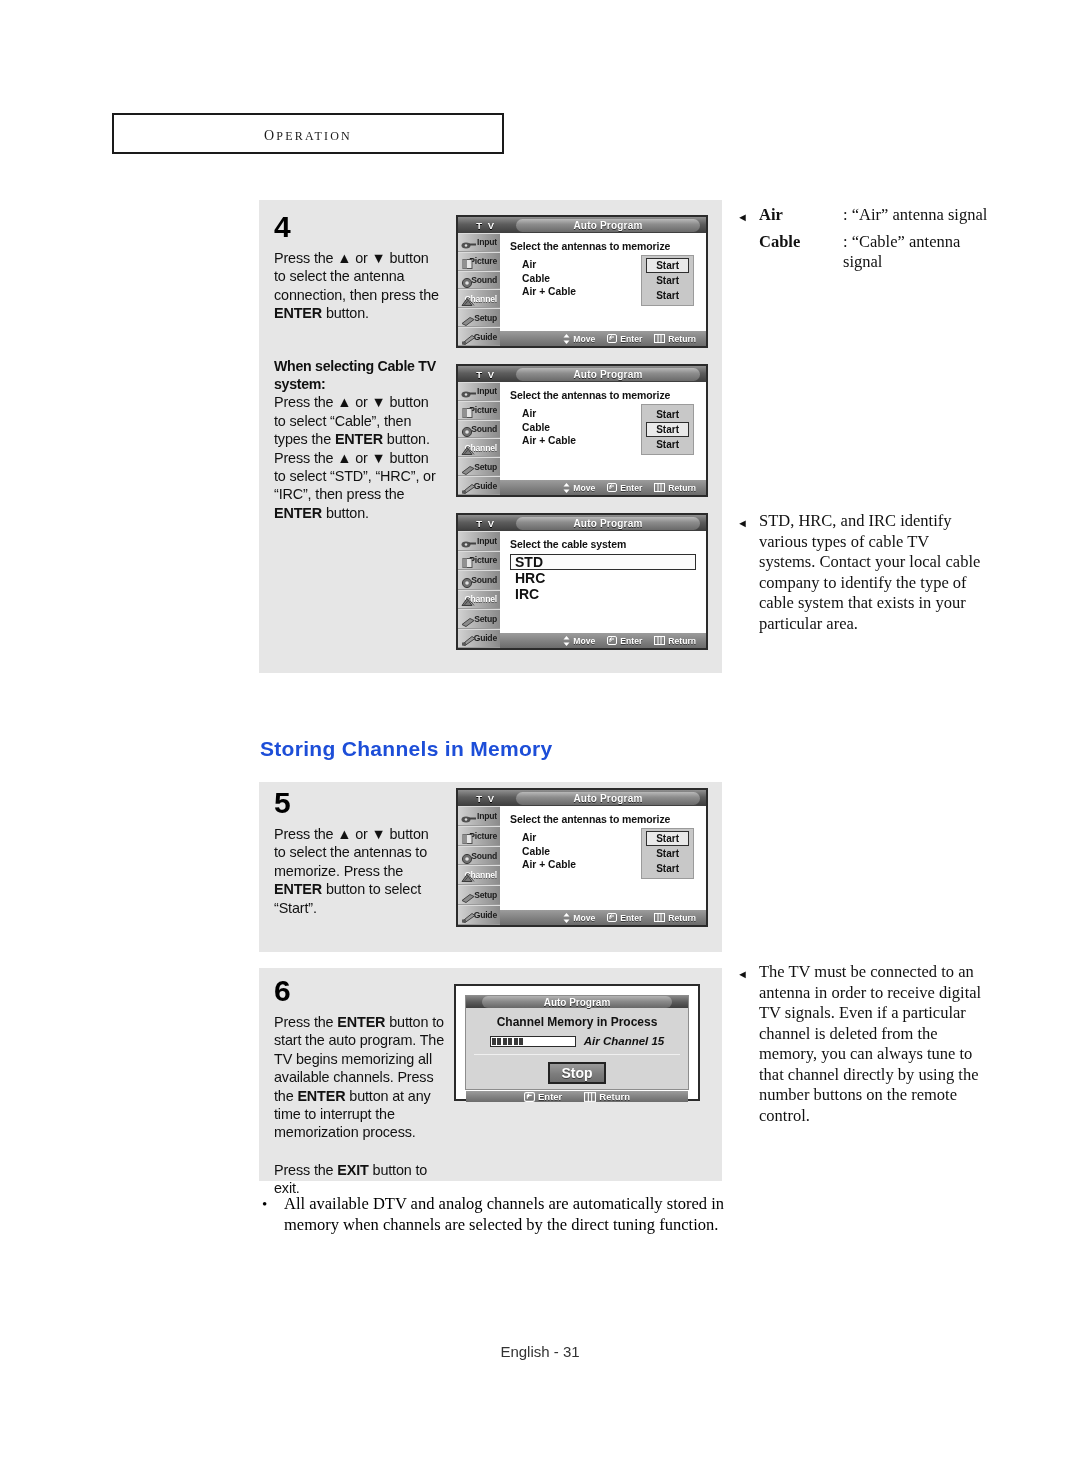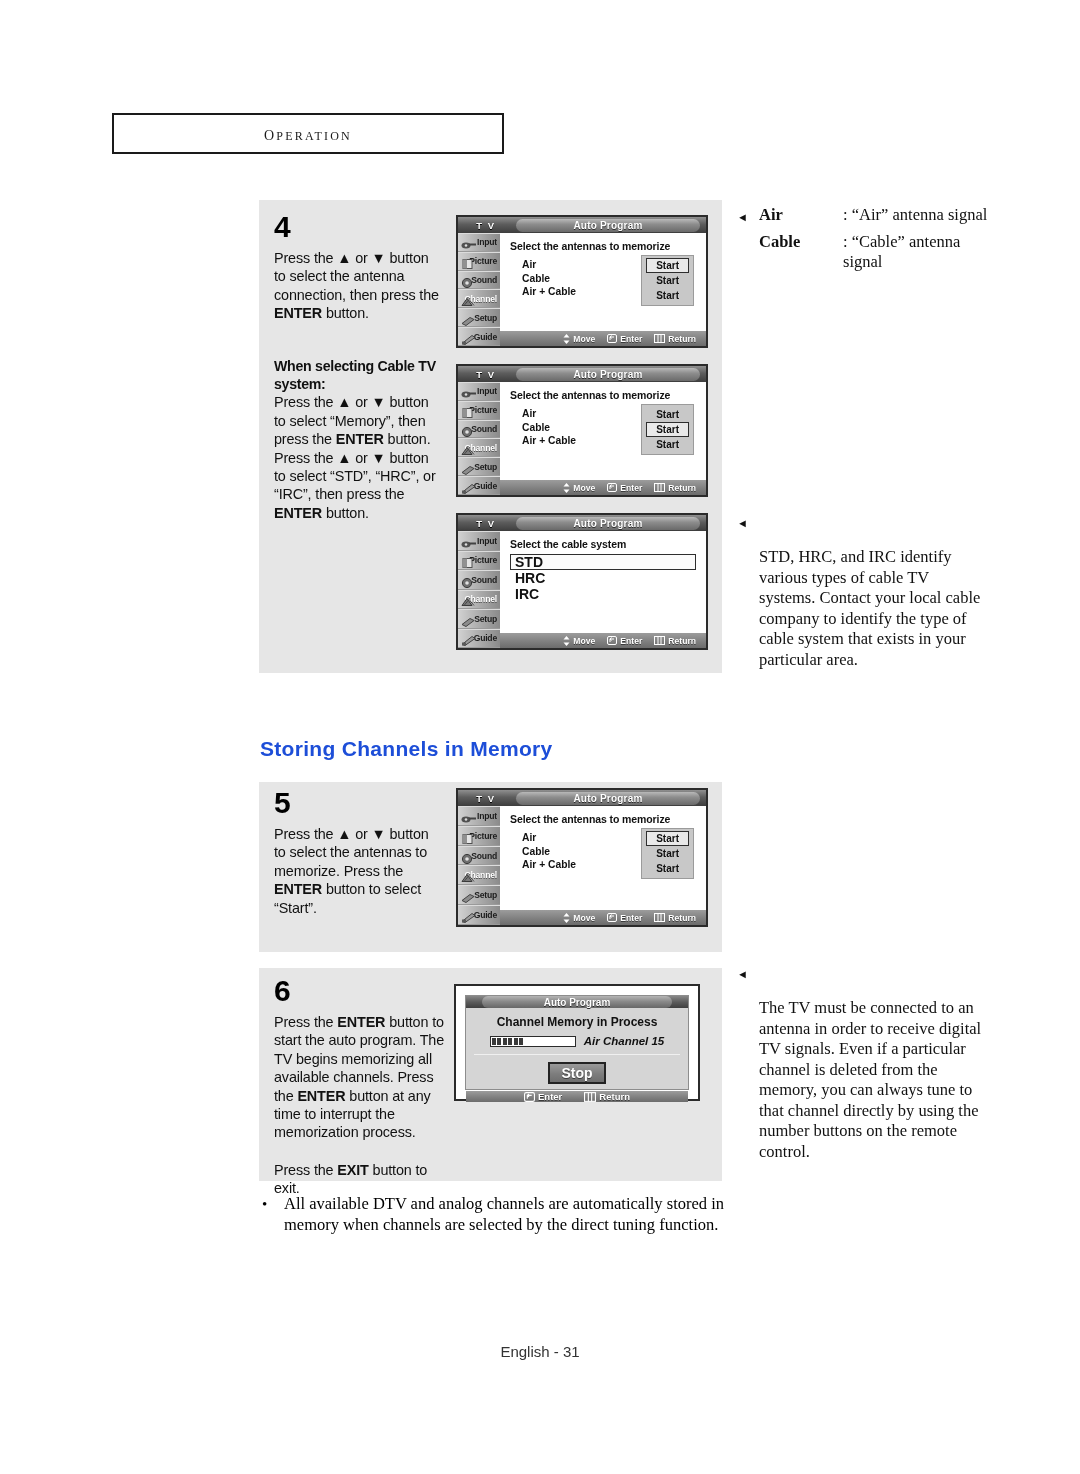--- a/index.html
+++ b/index.html
@@ -85,21 +85,21 @@
     line-height: 20.5px;
     color: #111;
   }
   .note .tri {
     position: absolute;
     left: 0;
     top: 3px;
     font-size: 11px;
     line-height: 18px;
   }
-  .note-indent { margin-left: 22px; margin-top: 36px; }
+  .note-indent { margin-left: 22px; }
   .deflist-row {
     display: flex;
     margin-bottom: 2px;
   }
   .deflist-term {
     font-family: "Liberation Serif", serif;
     font-weight: bold;
     font-size: 16.5px;
     line-height: 20.5px;
     width: 84px;
@@ -432,21 +432,21 @@
 <div class="gray-panel" id="panel-step-6"></div>
 
 <div class="step-col" style="left:274px; top:212px; width:168px;">
   <div class="step-num">4</div>
   <div class="step-body">
     <span>Press the ▲ or ▼ button to select the antenna connection, then press the </span><b>ENTER</b><span> button.</span>
   </div>
   <div class="spacer-line"></div>
   <div class="step-body" style="margin-top:16px;">
     <span class="lead-bold">When selecting Cable TV system:</span>
-    <span>Press the ▲ or ▼ button to select “Memory”, then press the </span><b>ENTER</b><span> button. Press the ▲ or ▼ button to select “STD”, “HRC”, or “IRC”, then press the </span><b>ENTER</b><span> button.</span>
+    <span>Press the ▲ or ▼ button to select “Cable”, then types the </span><b>ENTER</b><span> button. Press the ▲ or ▼ button to select “STD”, “HRC”, or “IRC”, then press the </span><b>ENTER</b><span> button.</span>
   </div>
 </div>
 
 <div class="osd" style="left:456px; top:215px; width:252px; height:133px;">
   <div class="osd-titlebar">
     <span class="osd-tv-label">T V</span>
     <span class="osd-title-pill">Auto Program</span>
   </div>
   <div class="osd-body">
     <div class="osd-sidebar">

